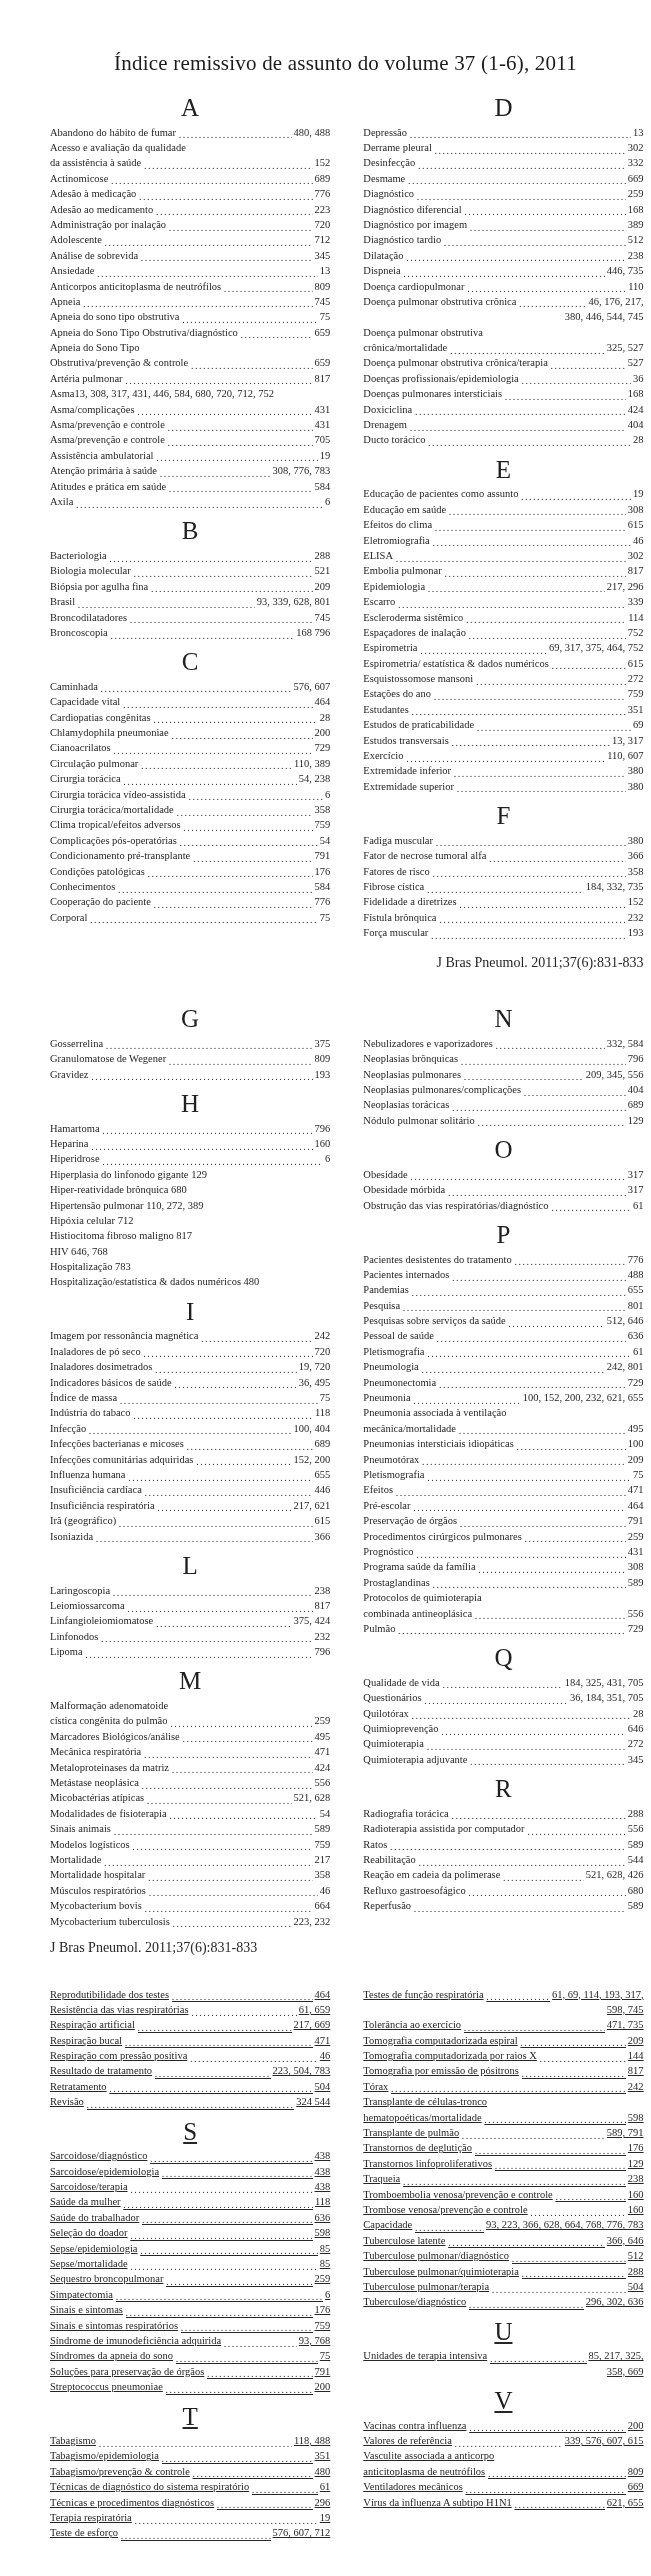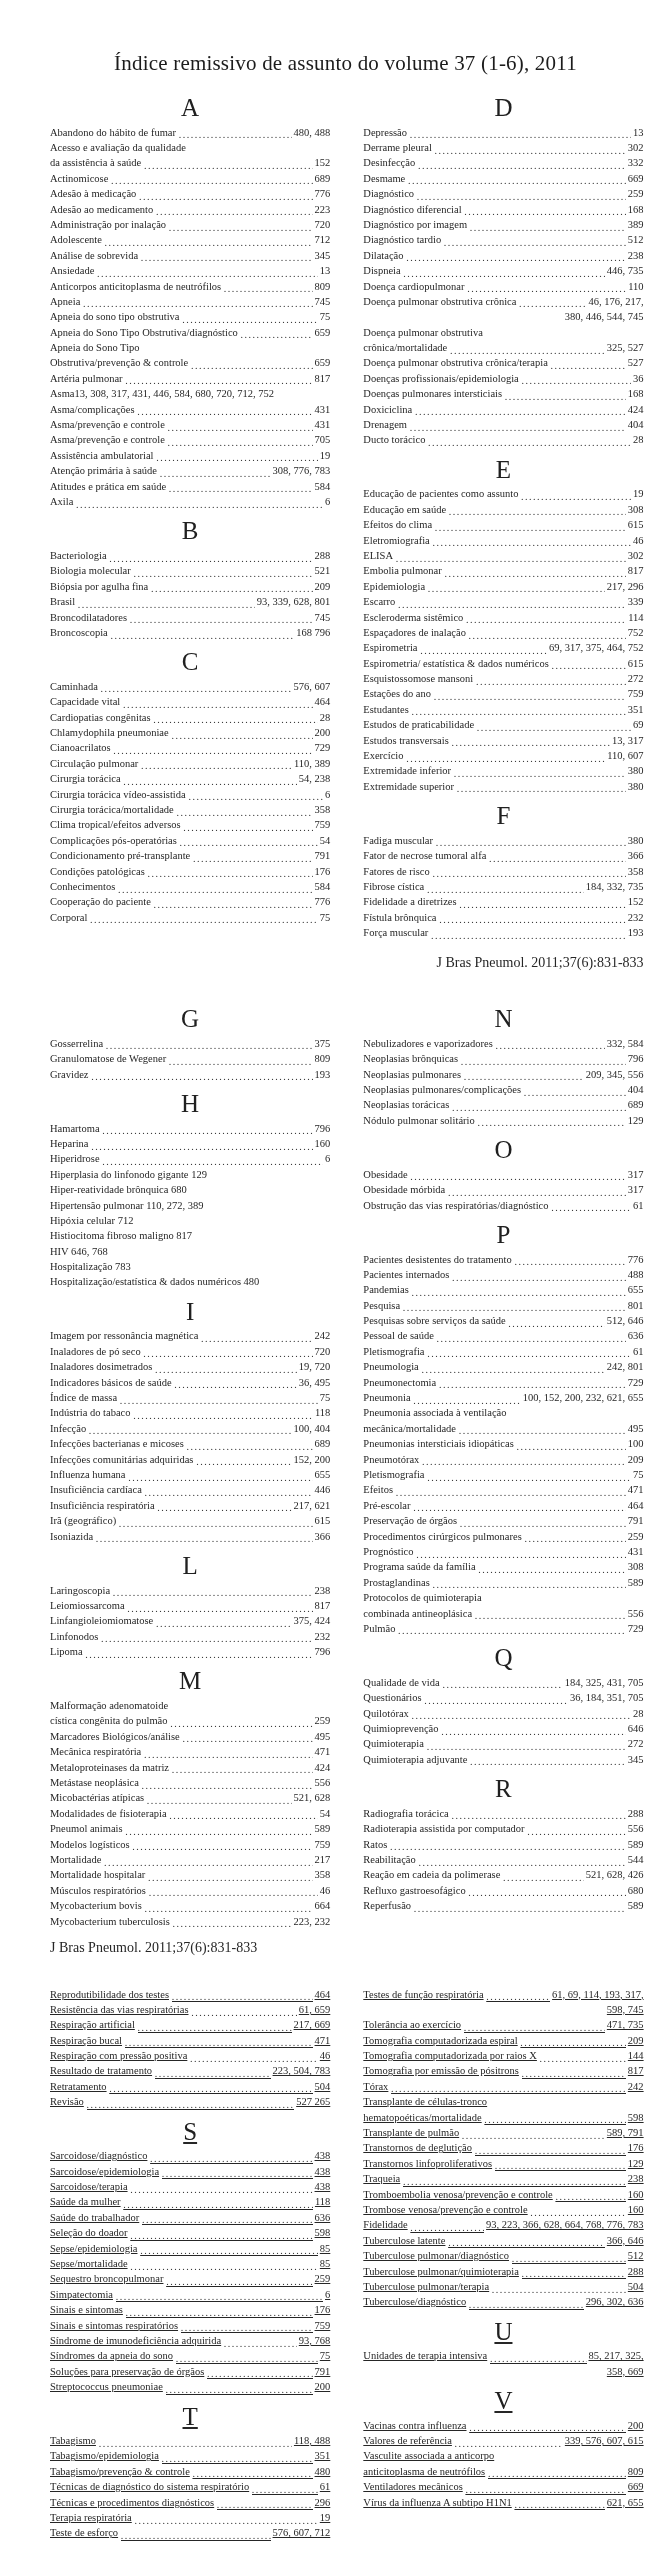--- a/index.html
+++ b/index.html
@@ -733,21 +733,21 @@
           <span class="lbl">Micobactérias atípicas</span>
           <span class="leader"></span>
           <span class="pg">521, 628</span>
         </div>
         <div class="row">
           <span class="lbl">Modalidades de fisioterapia</span>
           <span class="leader"></span>
           <span class="pg">54</span>
         </div>
         <div class="row">
-          <span class="lbl">Pneumol animais</span>
+          <span class="lbl">Sinais animais</span>
           <span class="leader"></span>
           <span class="pg">589</span>
         </div>
         <div class="row">
           <span class="lbl">Modelos logísticos</span>
           <span class="leader"></span>
           <span class="pg">759</span>
         </div>
         <div class="row">
           <span class="lbl">Mortalidade</span>
@@ -1050,21 +1050,21 @@
           <span class="pg">223, 504, 783</span>
         </div>
         <div class="row">
           <span class="lbl">Retratamento</span>
           <span class="leader"></span>
           <span class="pg">504</span>
         </div>
         <div class="row">
           <span class="lbl">Revisão</span>
           <span class="leader"></span>
-          <span class="pg">527 265</span>
+          <span class="pg">324 544</span>
         </div>
         <div class="sec-h">S</div>
         <div class="row">
           <span class="lbl">Sarcoidose/diagnóstico</span>
           <span class="leader"></span>
           <span class="pg">438</span>
         </div>
         <div class="row">
           <span class="lbl">Sarcoidose/epidemiologia</span>
           <span class="leader"></span>
@@ -1243,21 +1243,21 @@
           <span class="lbl">Tromboembolia venosa/prevenção e controle</span>
           <span class="leader"></span>
           <span class="pg">160</span>
         </div>
         <div class="row">
           <span class="lbl">Trombose venosa/prevenção e controle</span>
           <span class="leader"></span>
           <span class="pg">160</span>
         </div>
         <div class="row">
-          <span class="lbl">Fidelidade</span>
+          <span class="lbl">Capacidade</span>
           <span class="leader"></span>
           <span class="pg">93, 223, 366, 628, 664, 768, 776, 783</span>
         </div>
         <div class="row">
           <span class="lbl">Tuberculose latente</span>
           <span class="leader"></span>
           <span class="pg">366, 646</span>
         </div>
         <div class="row">
           <span class="lbl">Tuberculose pulmonar/diagnóstico</span>

